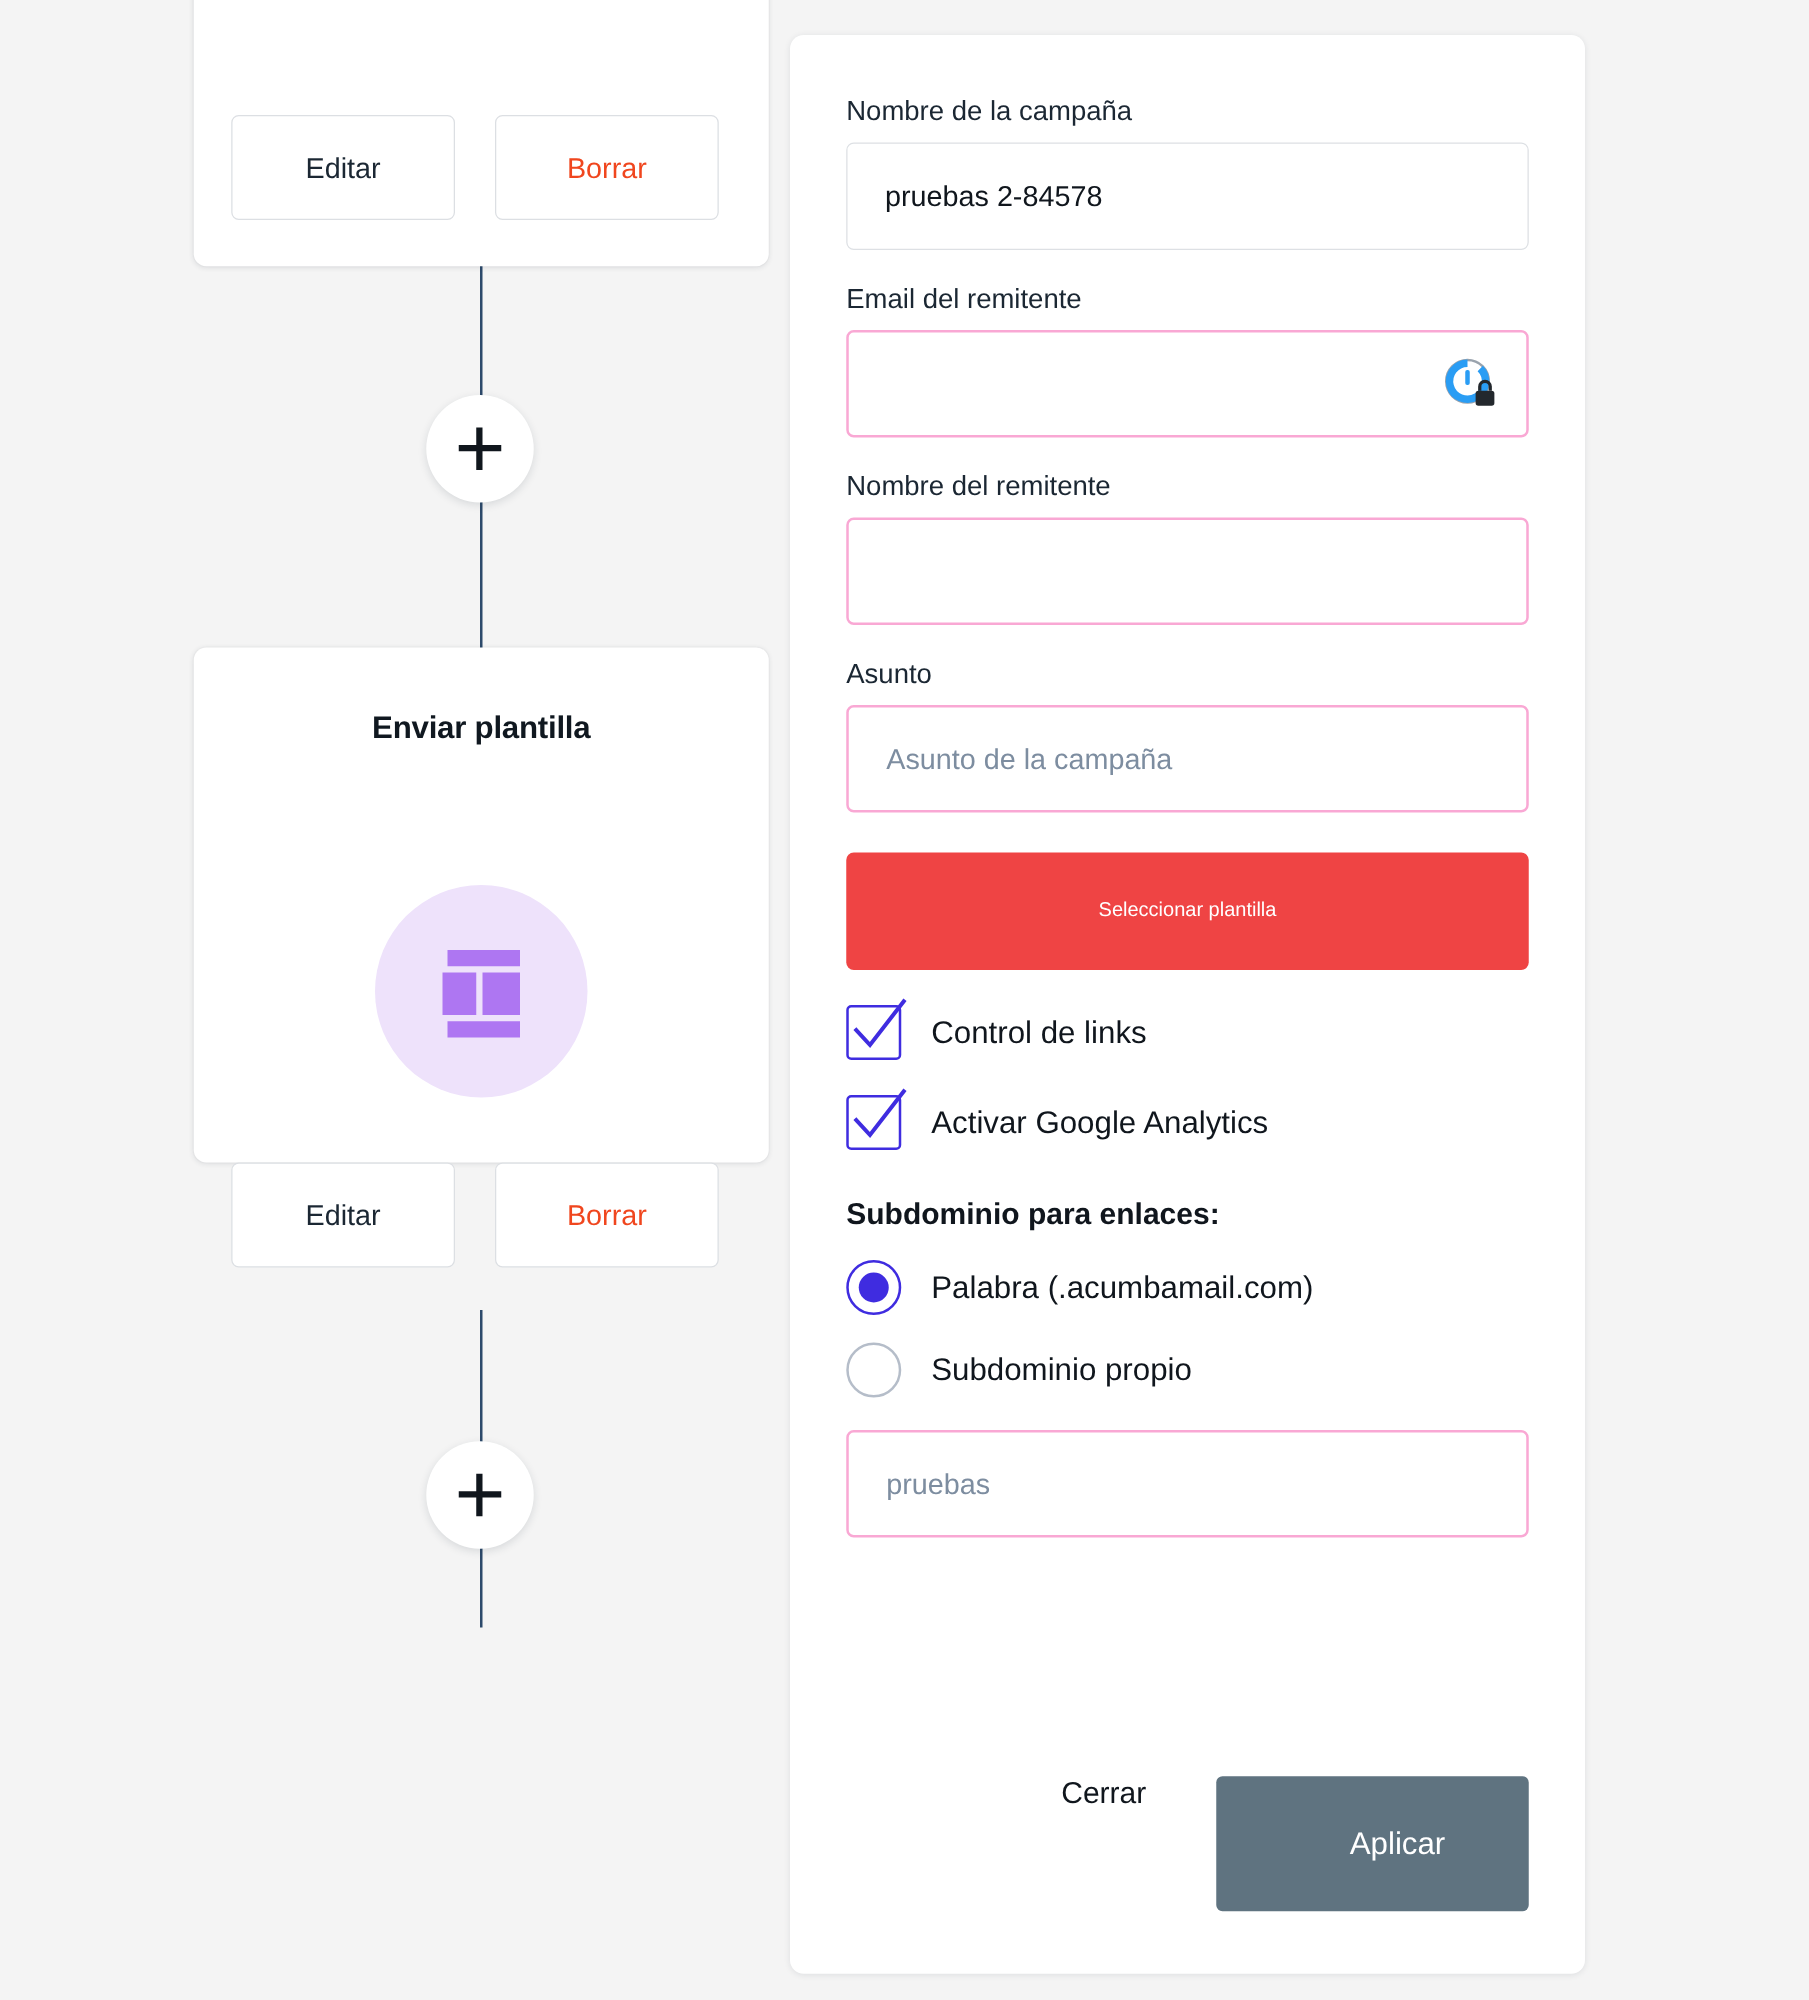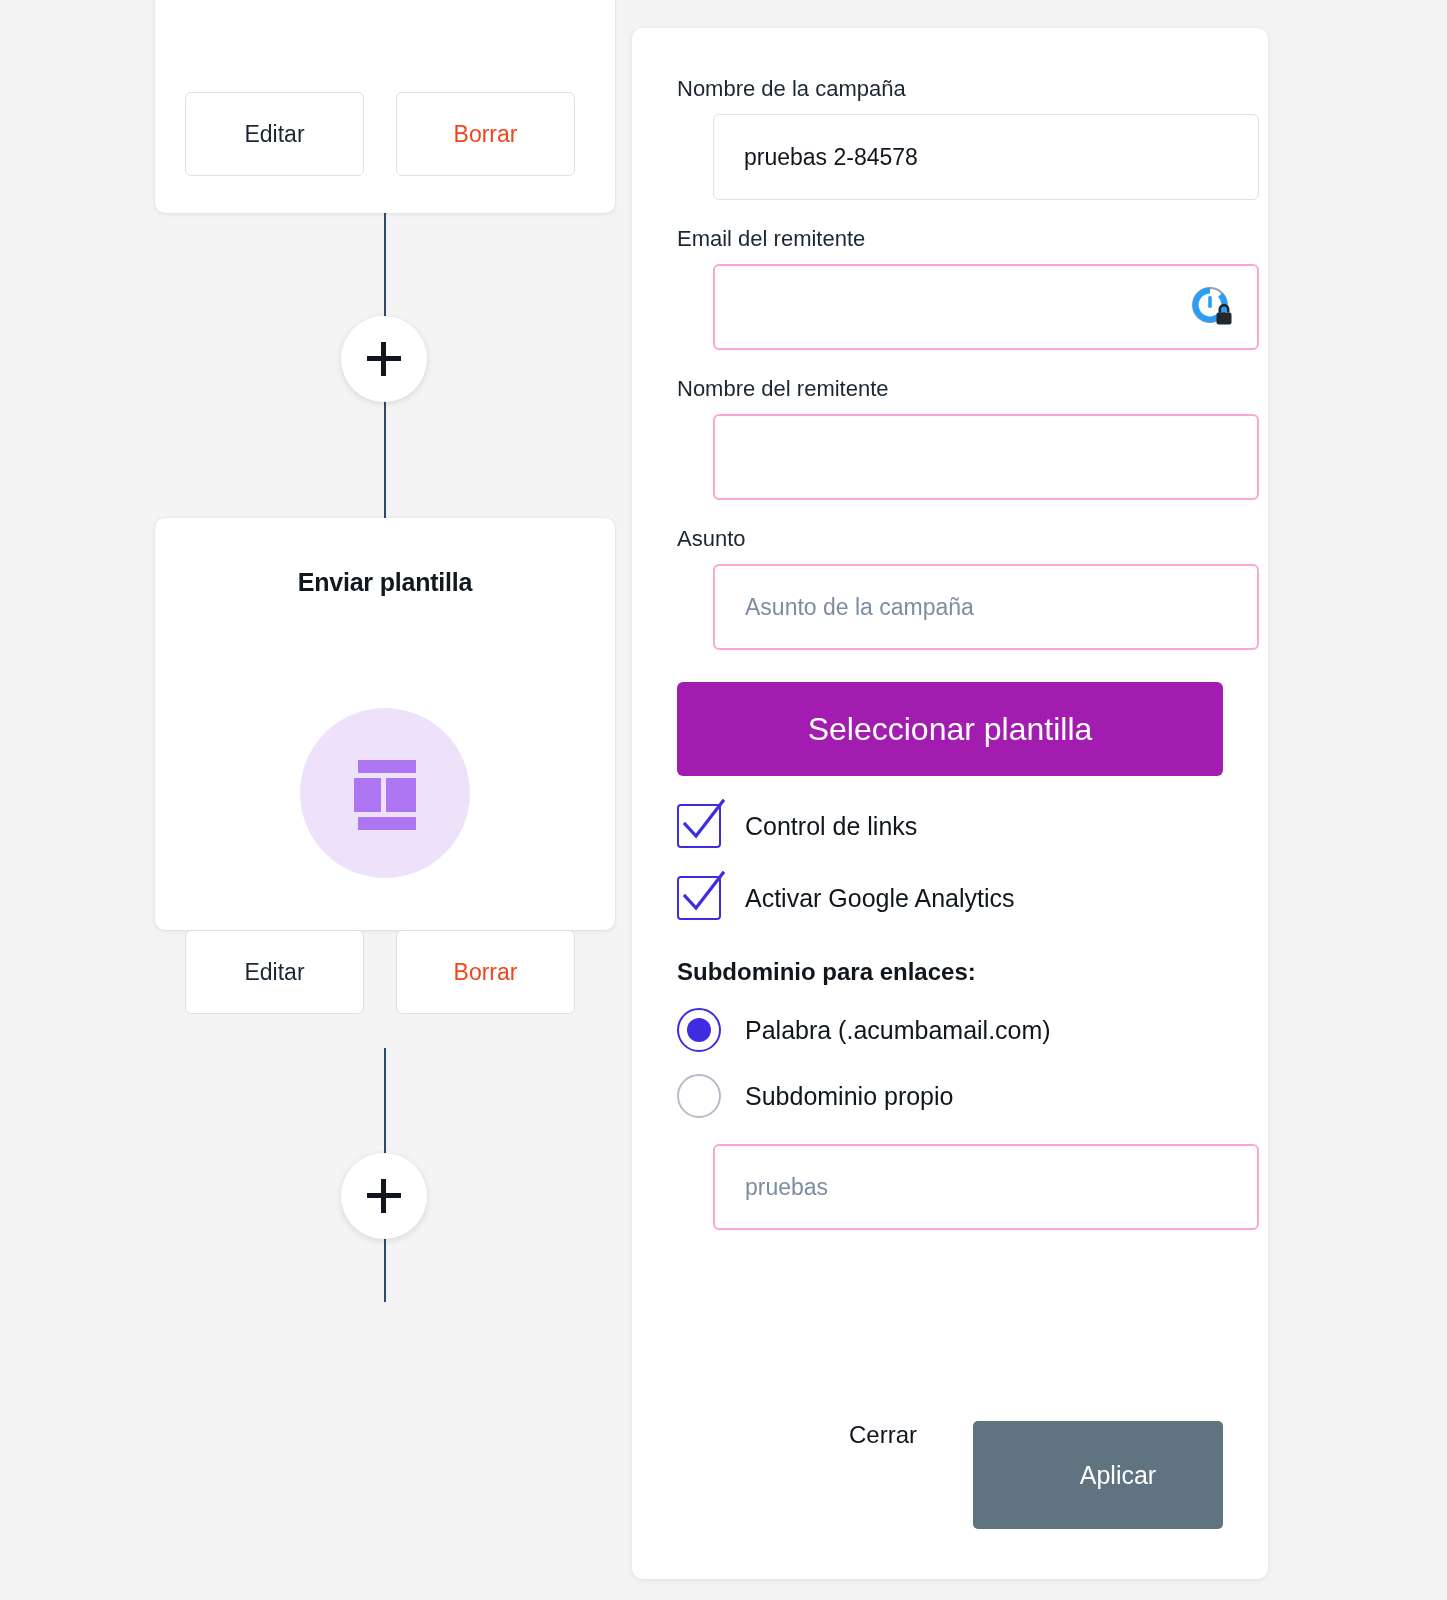--- a/index.html
+++ b/index.html
@@ -115,42 +115,41 @@
     border: 1px solid #dde0e4;
     border-radius: 6px;
     font-size: 23px;
     color: #10161d;
     padding: 0 30px;
     background: #fff;
     font-family: "Liberation Sans", sans-serif;
     outline: none;
     display: flex; align-items: center;
     position: relative;
-    margin-left: 36px;
   }
   .field-input.invalid { border: 2px solid #f9a8d4; }
   .field-input .placeholder { color: #7d8da0; }
   .field-input .value { color: #10161d; }
   .field-block { margin-bottom: 26px; }
 
   
   .pw-icon {
     position: absolute; right: 22px; top: 50%;
     transform: translateY(-50%);
     width: 46px; height: 46px;
   }
 
   .primary-btn {
     width: 100%;
     height: 94px;
-    background: #a21caf;
+    background: #ef4444;
     border: none;
     border-radius: 6px;
     color: #ffffff;
-    font-size: 32px;
+    font-size: 16px;
     font-family: "Liberation Sans", sans-serif;
     cursor: pointer;
     margin-top: 6px;
   }
 
   .check-row {
     display: flex; align-items: center;
     gap: 24px;
     margin-top: 28px;
     cursor: pointer;

